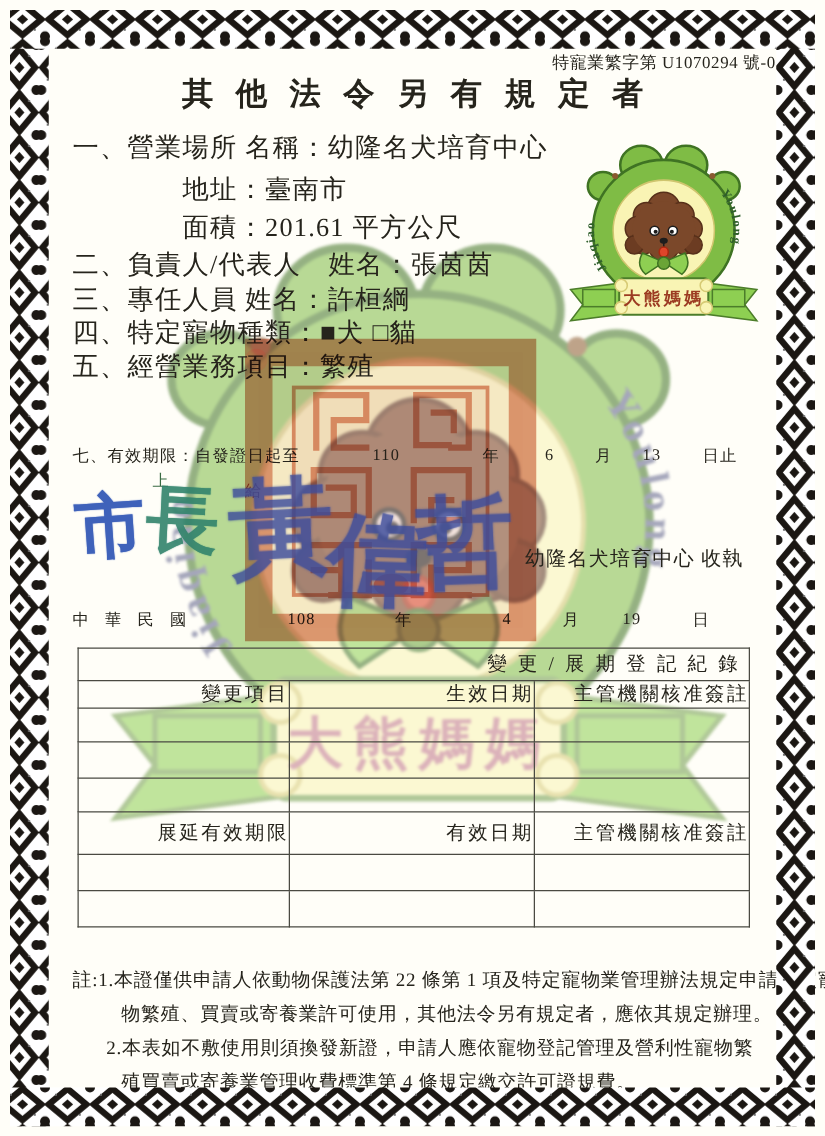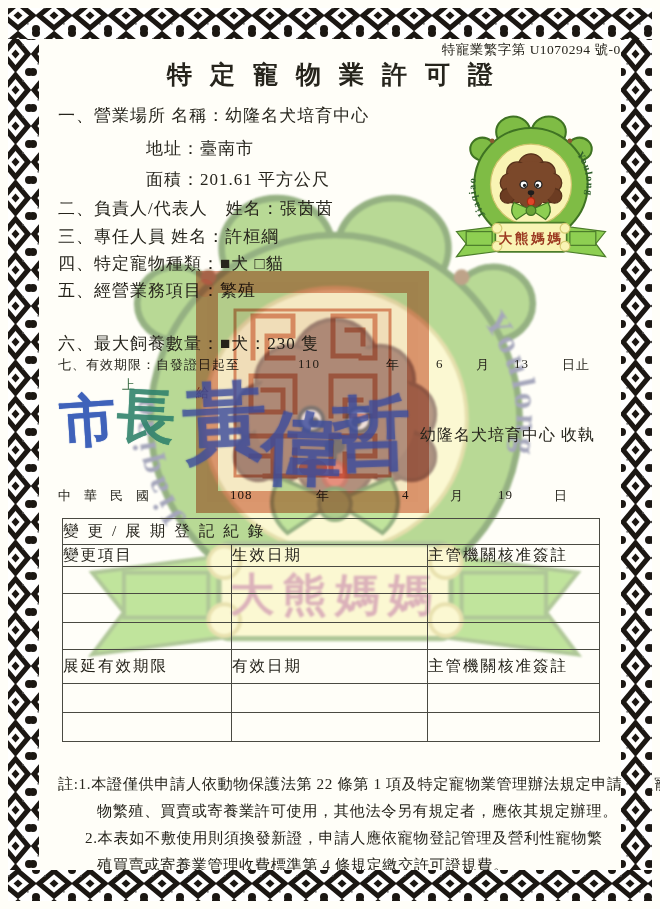--- a/index.html
+++ b/index.html
@@ -6,41 +6,41 @@
   .page{position:relative;width:660px;height:909px;background:#fffef8;overflow:hidden;
         font-family:"Liberation Serif","DejaVu Serif",serif;color:#26241c;}
   .abs{position:absolute;}
   
   .border-frame{position:absolute;left:0;top:0;z-index:7;pointer-events:none;}
   
   .doc-number{position:absolute;top:41px;right:32px;font-size:13.5px;letter-spacing:.5px;z-index:3;}
   .title{position:absolute;top:58px;left:0;width:100%;margin:0;text-align:center;
          font-size:25px;font-weight:bold;letter-spacing:18px;text-indent:18px;z-index:3;}
   
-  .fline{position:absolute;left:58px;font-size:17px;letter-spacing:1px;white-space:nowrap;z-index:3;}
+  .fline{position:absolute;left:58px;font-size:21px;letter-spacing:1px;white-space:nowrap;z-index:3;}
   .ind1{left:146px;} .ind2{left:100px;}
   .vpart{position:absolute;top:0;font-size:13px;letter-spacing:1px;white-space:nowrap;}
   
   .sig-char{position:absolute;font-weight:bold;z-index:5;
             font-family:"Liberation Serif","DejaVu Serif",serif;}
   .mayor1{left:60px;top:384px;font-size:56px;color:#2f55b5;transform:rotate(-4deg);opacity:.92;text-shadow:0 0 1px #2f55b5;}
   .mayor2{left:117px;top:378px;font-size:58px;color:#31836c;transform:rotate(3deg);opacity:.9;text-shadow:0 0 1px #31836c;}
   .sname{color:#3c4c9c;opacity:.82;text-shadow:0 0 2px #3c4c9c;filter:blur(.4px);}
   .sn1{left:183px;top:366px;font-size:84px;transform:rotate(-3deg);}
   .sn2{left:262px;top:396px;font-size:80px;transform:rotate(2deg);}
   .sn3{left:333px;top:382px;font-size:78px;transform:rotate(-2deg);}
   .tiny{position:absolute;font-size:13px;z-index:4;}
-  .recipient{position:absolute;left:420px;top:425px;font-size:16px;letter-spacing:1px;z-index:5;}
+  .recipient{position:absolute;left:420px;top:437px;font-size:16px;letter-spacing:1px;z-index:5;}
   
   .stamp{position:absolute;left:193px;top:268px;z-index:4;opacity:.6;mix-blend-mode:multiply;}
   
   .era{letter-spacing:13px;}
   
   table.reg{position:absolute;left:62px;top:518px;width:537px;border-collapse:collapse;z-index:3;table-layout:fixed;}
-  table.reg td{border:1px solid #4a4a42;font-size:15.5px;text-align:left;padding:0;background:transparent;}
+  table.reg td{border:1px solid #4a4a42;font-size:15.5px;text-align:right;padding:0;background:transparent;}
   td.t-title{letter-spacing:9px;border-bottom:1px solid #4a4a42;}
   td.t-head{letter-spacing:2px;}
   tr.h27{height:26px;} tr.h32{height:15px;padding-left:30px;} tr.h28{height:27px;} tr.h30{height:29px;} tr.h35{height:34px;padding-left:12px;}
   
   .note{position:absolute;font-size:15.2px;letter-spacing:.6px;white-space:nowrap;z-index:3;}
   
   .badge-svg{position:absolute;left:450px;top:110px;width:162px;height:150px;z-index:6;
              --letters:#2e5e2b;--brandcol:#9c3b22;--ribbonline:#4c7d2a;}
   .watermark-svg{position:absolute;left:71px;top:177px;width:528px;height:488px;z-index:1;
              --letters:#5c5f8a;--brandcol:#bf7488;--ribbonline:#6f9b4a;
@@ -114,30 +114,29 @@
   </symbol>
 </svg>
 
 <div class="page">
 
   <svg class="watermark-svg" viewBox="0 0 200 185">
     <use href="#maw-logo"></use>
   </svg>
 
   <div class="doc-number">特寵業繁字第 U1070294 號-01</div>
-  <h1 class="title">特定寵物業許可證</h1>
+  <h1 class="title">其他法令另有規定者</h1>
 
   <div class="fline" style="top:104px">一、營業場所 名稱：幼隆名犬培育中心</div>
   <div class="fline ind1" style="top:137px">地址：臺南市</div>
   <div class="fline ind1" style="top:168px">面積：201.61 平方公尺</div>
   <div class="fline" style="top:197px">二、負責人/代表人　姓名：張茵茵</div>
   <div class="fline" style="top:225px">三、專任人員 姓名：許桓綱</div>
   <div class="fline" style="top:252px">四、特定寵物種類：■犬 □貓</div>
   <div class="fline" style="top:279px">五、經營業務項目：繁殖</div>
-  <div class="fline" style="top:332px">六、最大飼養數量：■犬：230 隻</div>
 
   <div class="abs" style="top:356px;left:0;width:100%;height:24px;z-index:3">
     <span class="vpart" style="left:58px">七、有效期限：自發證日起至</span>
     <span class="vpart" style="left:298px">110</span>
     <span class="vpart" style="left:386px">年</span>
     <span class="vpart" style="left:436px">6</span>
     <span class="vpart" style="left:476px">月</span>
     <span class="vpart" style="left:514px">13</span>
     <span class="vpart" style="left:562px">日止</span>
   </div>

